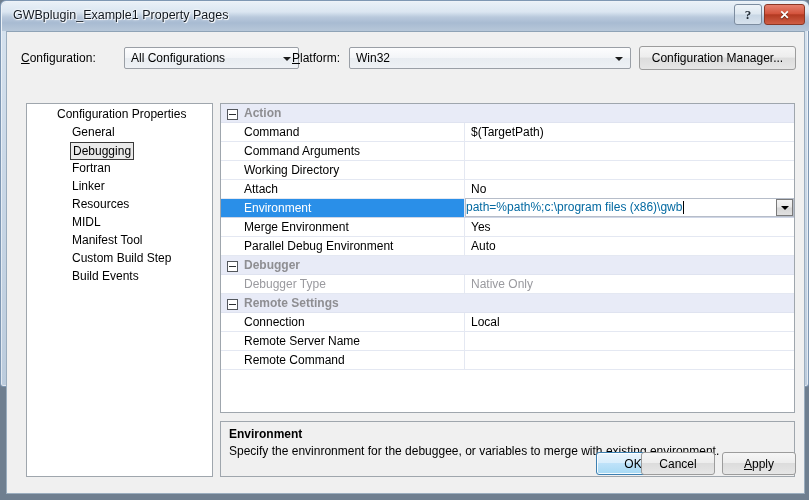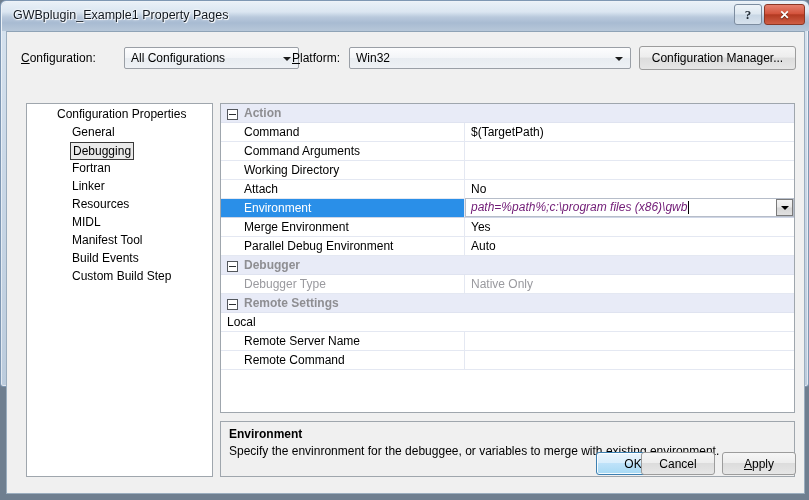--- a/index.html
+++ b/index.html
@@ -283,25 +283,23 @@
     box-sizing: border-box;
     background: #ffffff;
     border: 1px solid #b6bdc9;
     height: 19px;
     margin-top: -1px;
     display: flex;
     align-items: center;
   }
   .edit-text {
     font-size: 12px;
-    color: #701a75;
-    padding-left: 5px;
+    color: #0369a1;
     line-height: 17px;
     white-space: nowrap;
-    font-style: italic;
   }
   .caret {
     display: inline-block;
     width: 1px;
     height: 13px;
     background: #000;
     margin-left: 1px;
     vertical-align: -2px;
   }
   .edit-drop {
@@ -392,22 +390,22 @@
           <span class="tree-item">Configuration Properties</span>
         </div>
         <div id="tree-children">
             <div class="tree-row tree-child"><span class="tree-item">General</span></div>
             <div class="tree-row tree-child"><span class="tree-item selected">Debugging</span></div>
             <div class="tree-row tree-child"><span class="tree-item">Fortran</span></div>
             <div class="tree-row tree-child"><span class="tree-item">Linker</span></div>
             <div class="tree-row tree-child"><span class="tree-item">Resources</span></div>
             <div class="tree-row tree-child"><span class="tree-item">MIDL</span></div>
             <div class="tree-row tree-child"><span class="tree-item">Manifest Tool</span></div>
+            <div class="tree-row tree-child"><span class="tree-item">Custom Build Step</span></div>
             <div class="tree-row tree-child"><span class="tree-item">Build Events</span></div>
-            <div class="tree-row tree-child"><span class="tree-item">Custom Build Step</span></div>
           </div>
       </div>
 
       <div class="gridpanel">
         <div id="grid-body">
             <div class="grid-row category">
               <div class="cat-icon"></div>
               <div class="cat-label">Action</div>
             </div>
             <div class="grid-row">
@@ -450,20 +448,21 @@
             </div>
             <div class="grid-row disabled">
               <div class="name-cell">Debugger Type</div>
               <div class="value-cell">Native Only</div>
             </div>
             <div class="grid-row category">
               <div class="cat-icon"></div>
               <div class="cat-label">Remote Settings</div>
             </div>
             <div class="grid-row">
+              <div class="name-cell">Connection</div>
               <div class="value-cell">Local</div>
             </div>
             <div class="grid-row">
               <div class="name-cell">Remote Server Name</div>
               <div class="value-cell"></div>
             </div>
             <div class="grid-row">
               <div class="name-cell">Remote Command</div>
               <div class="value-cell"></div>
             </div>

